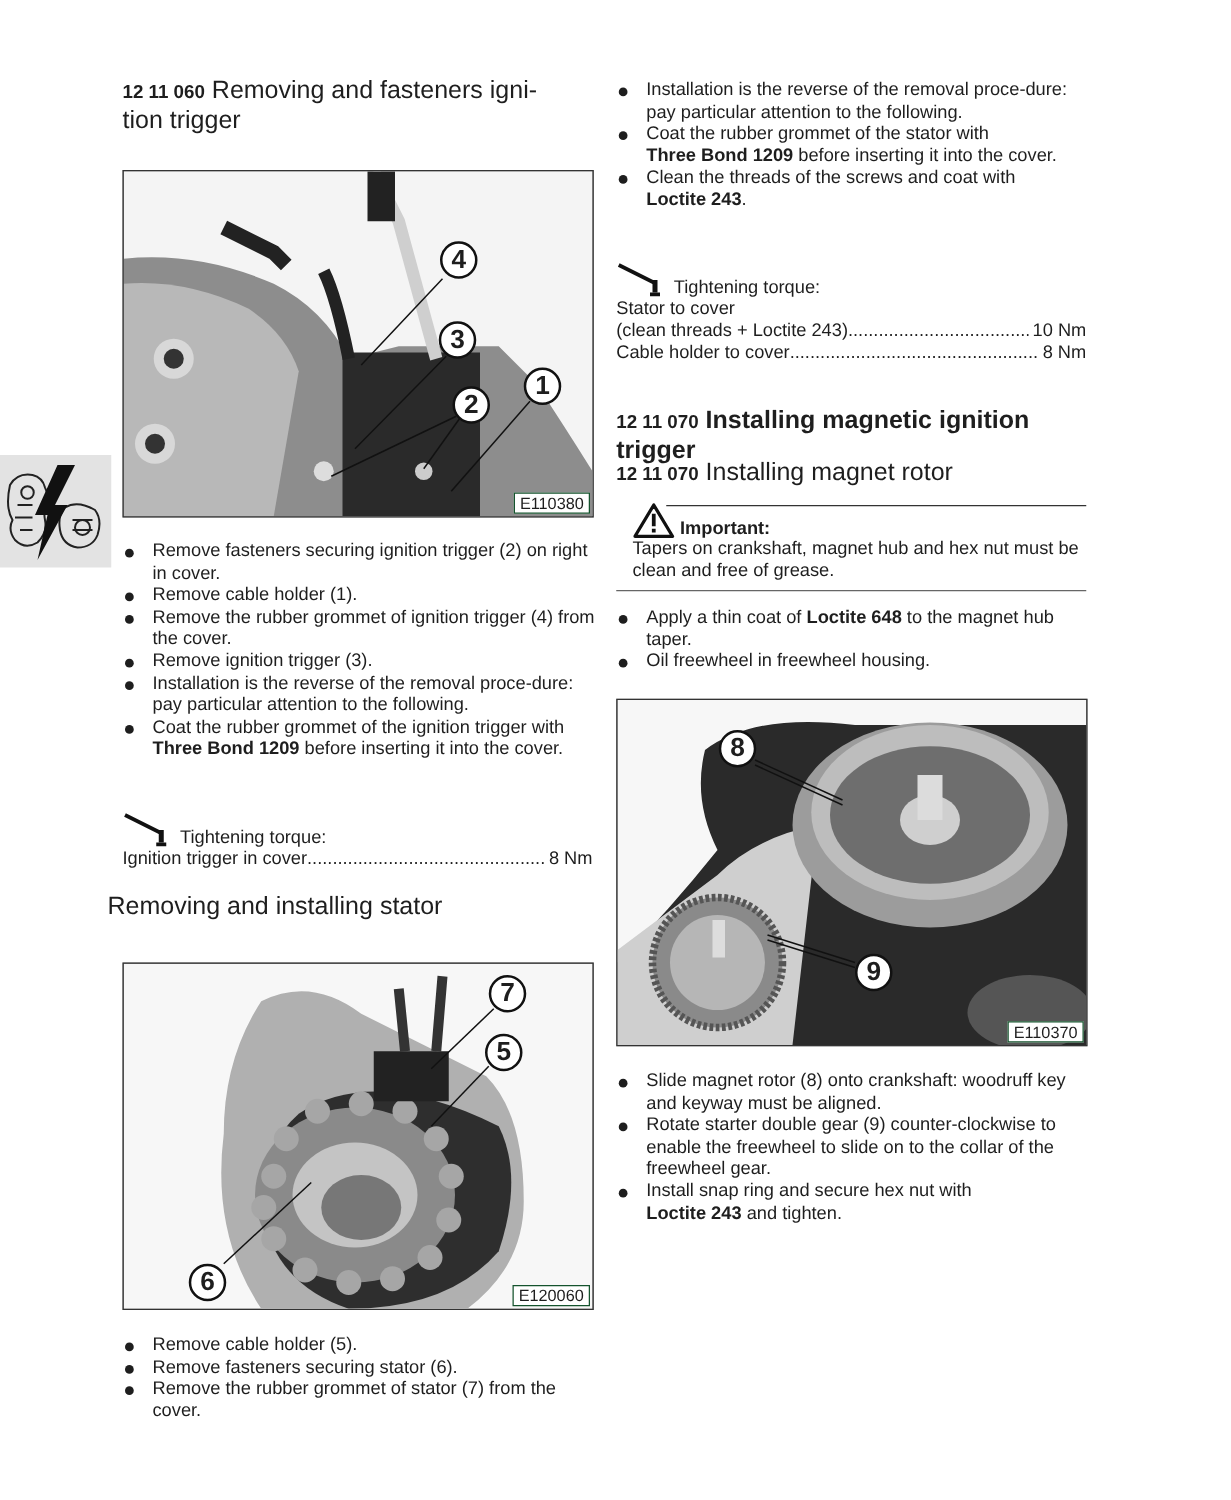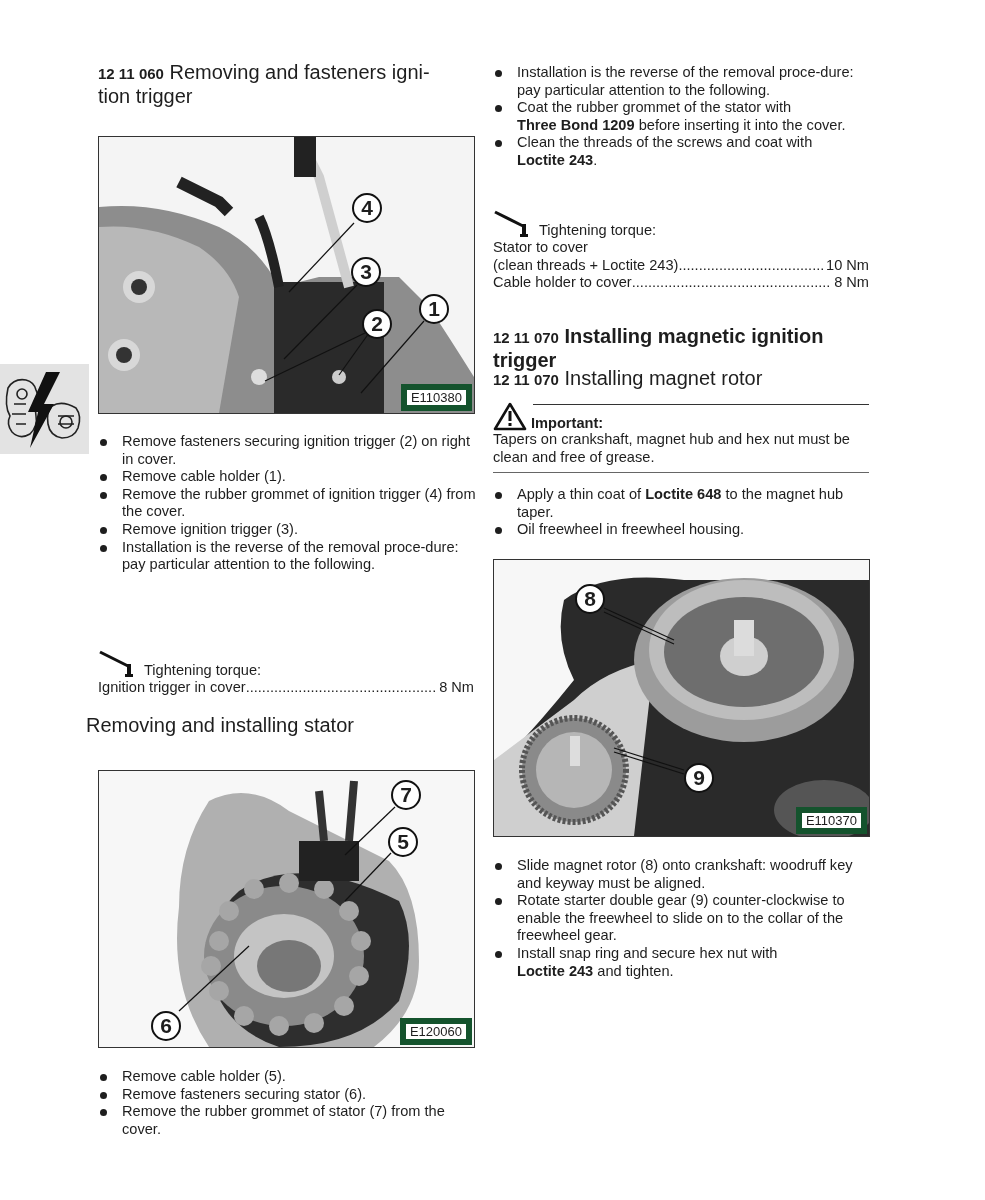--- a/index.html
+++ b/index.html
@@ -9,21 +9,21 @@
   .h2 { font-size:20px; line-height:22px; font-weight:normal; margin:0; }
   .h2 .code { font-size:15px; font-weight:bold; }
   .h2b { font-size:20px; line-height:22px; font-weight:bold; margin:0; }
   .h2b .code { font-size:15px; font-weight:bold; }
   .txt { font-size:14.6px; line-height:17.6px; }
   ul.bul { list-style:none; margin:0; padding:0; }
   ul.bul li { position:relative; padding-left:24px; font-size:14.6px; line-height:17.6px; }
   ul.bul li::before { content:""; position:absolute; left:2px; top:6px; width:7px; height:7px; border-radius:50%; background:#1e1e1e; }
   b { font-weight:bold; }
   .figure { position:absolute; border:1px solid #333; background:#9a9a9a; overflow:hidden; }
-  .figid { position:absolute; right:2px; bottom:2px; background:#fff; font-size:13px; line-height:15px; padding:0 4px; border:6px solid #14532d; }
+  .figid { position:absolute; right:2px; bottom:2px; background:#fff; font-size:13px; line-height:15px; padding:0 4px; border:1px solid #14532d; }
   .callout { position:absolute; width:30px; height:30px; border:2px solid #111; border-radius:50%; background:#fff;
              font-size:21px; font-weight:bold; text-align:center; line-height:30px; box-sizing:border-box; line-height:26px; }
   .torque-head { font-size:14.6px; font-weight:normal; line-height:17px; position:relative; padding-left:46px; }
   .wrench { position:absolute; left:0; top:-12px; }
   .row { display:flex; font-size:14.6px; line-height:17.6px; white-space:nowrap; overflow:hidden; }
   .row .lbl { flex:0 0 auto; }
   .row .dots { flex:1 1 auto; overflow:hidden; }
   .row .dots::before { content:"........................................................................................................................"; letter-spacing:0; }
   .row .val { flex:0 0 auto; padding-left:3px; }
   .sidetab { position:absolute; left:0; top:364px; width:89px; height:90px; background:#e3e3e3; }
@@ -83,20 +83,21 @@
   <div class="callout" style="left:320px; top:157px;">1</div>
   <div class="figid">E110380</div>
 </div>
 
 <ul class="bul col" style="left:98px; top:433px; width:378px;">
   <li>Remove fasteners securing ignition trigger (2) on right in cover.</li>
   <li>Remove cable holder (1).</li>
   <li>Remove the rubber grommet of ignition trigger (4) from the cover.</li>
   <li>Remove ignition trigger (3).</li>
   <li>Installation is the reverse of the removal proce-dure: pay particular attention to the following.</li>
+  <li><span>Coat the rubber grommet of the ignition trigger with </span><b>Three Bond 1209</b><span> before inserting it into the cover.</span></li>
 </ul>
 
 <div class="col" style="left:98px; top:662px; width:376px;">
   <div class="torque-head">
     <svg class="wrench" width="44" height="30" viewBox="0 0 44 30">
       <path d="M2 2 L30 16" stroke="#111" stroke-width="3"></path>
       <rect x="29" y="14" width="4" height="10" fill="#111"></rect>
       <rect x="27" y="24" width="8" height="3" fill="#111"></rect>
     </svg>
     <span>Tightening torque:</span>
@@ -187,21 +188,21 @@
   <span>Installing magnetic ignition</span><br>
   <span>trigger</span>
 </div>
 
 <div class="col h2" style="left:493px; top:367px; width:380px;">
   <span class="code">12 11 070</span>
   <span>Installing magnet rotor</span>
 </div>
 
 <div class="rule" style="left:533px; top:404px; width:336px;"></div>
-<div class="col" style="left:493px; top:401px; width:376px;">
+<div class="col" style="left:506px; top:401px; width:376px;">
   <div style="position:relative; height:30px;">
     <svg style="position:absolute; left:0; top:0;" width="34" height="30" viewBox="0 0 34 30">
       <path d="M17 3 L32 28 L2 28 Z" fill="none" stroke="#111" stroke-width="2.6" stroke-linejoin="round"></path>
       <rect x="15.5" y="10" width="3" height="10" fill="#111"></rect>
       <rect x="15.5" y="22" width="3" height="3" fill="#111"></rect>
     </svg>
     <span style="position:absolute; left:38px; top:14px; font-size:14.6px; font-weight:bold;">Important:</span>
   </div>
   <div class="txt">Tapers on crankshaft, magnet hub and hex nut must be clean and free of grease.</div>
 </div>

